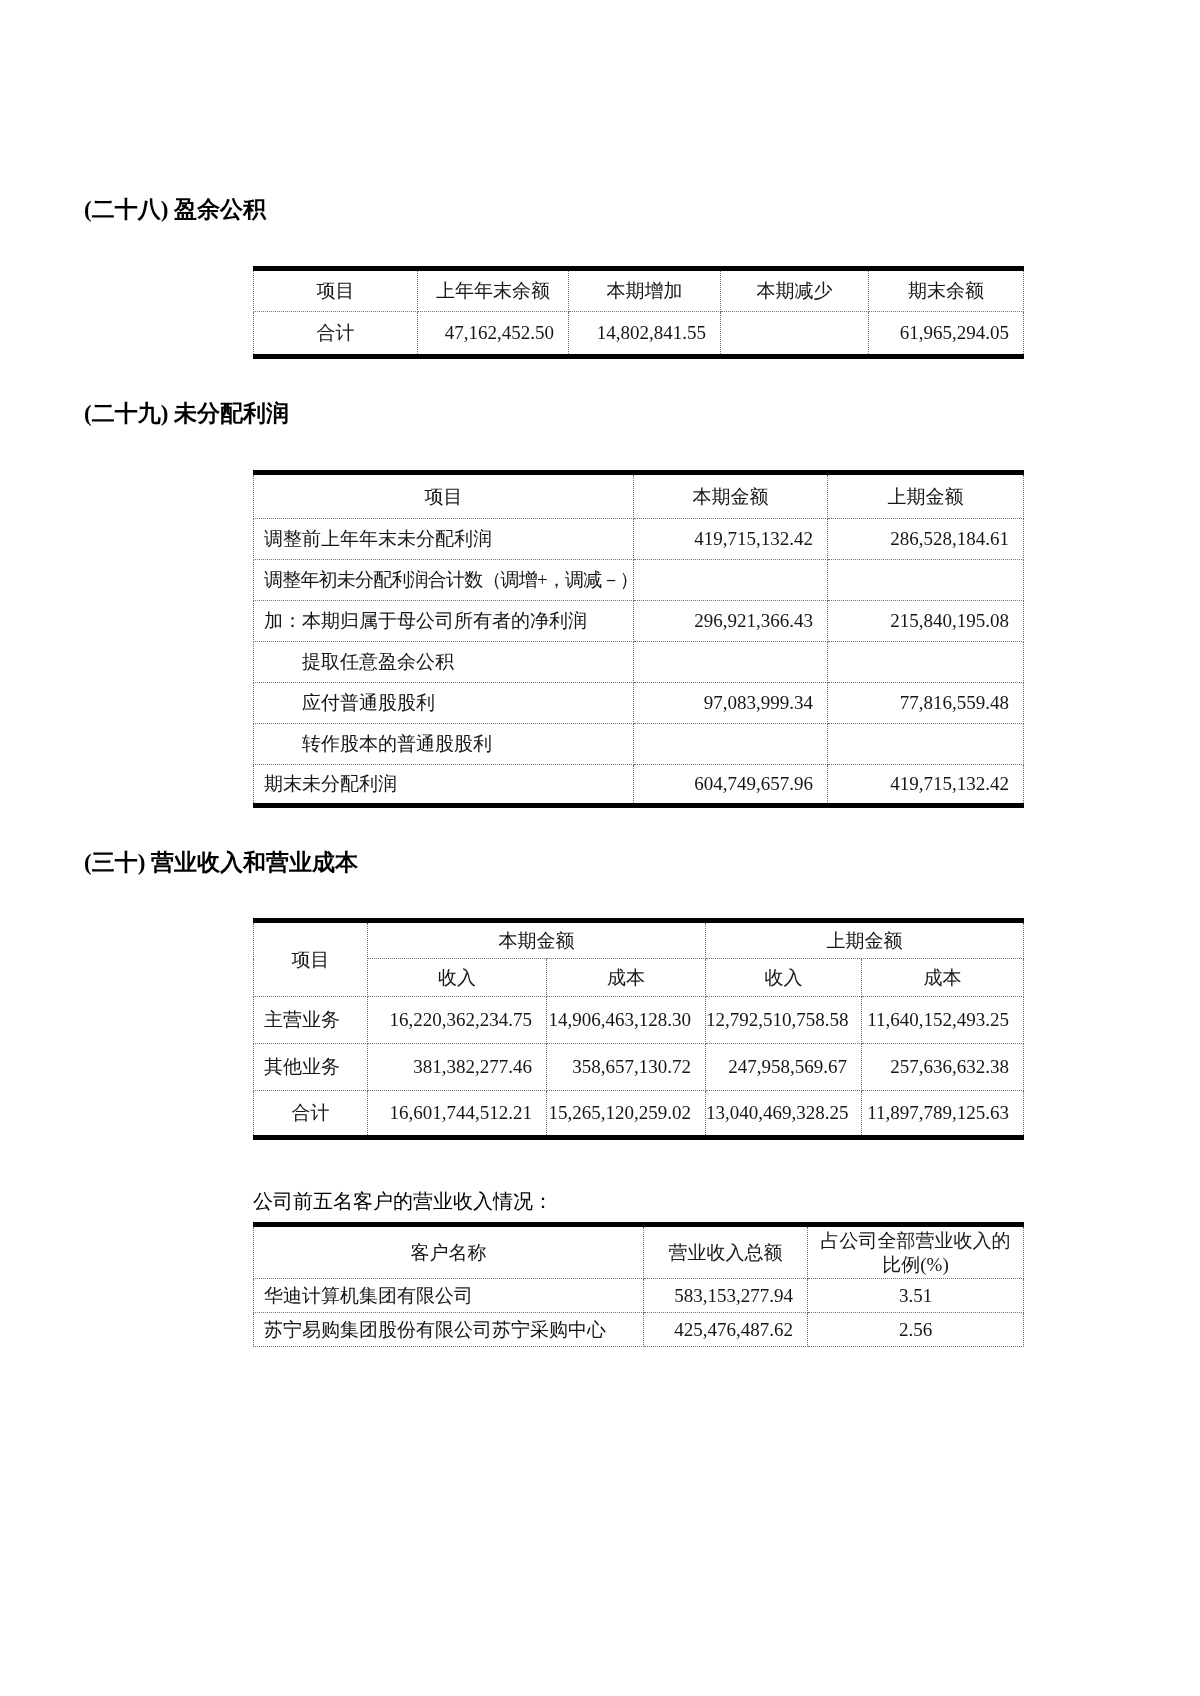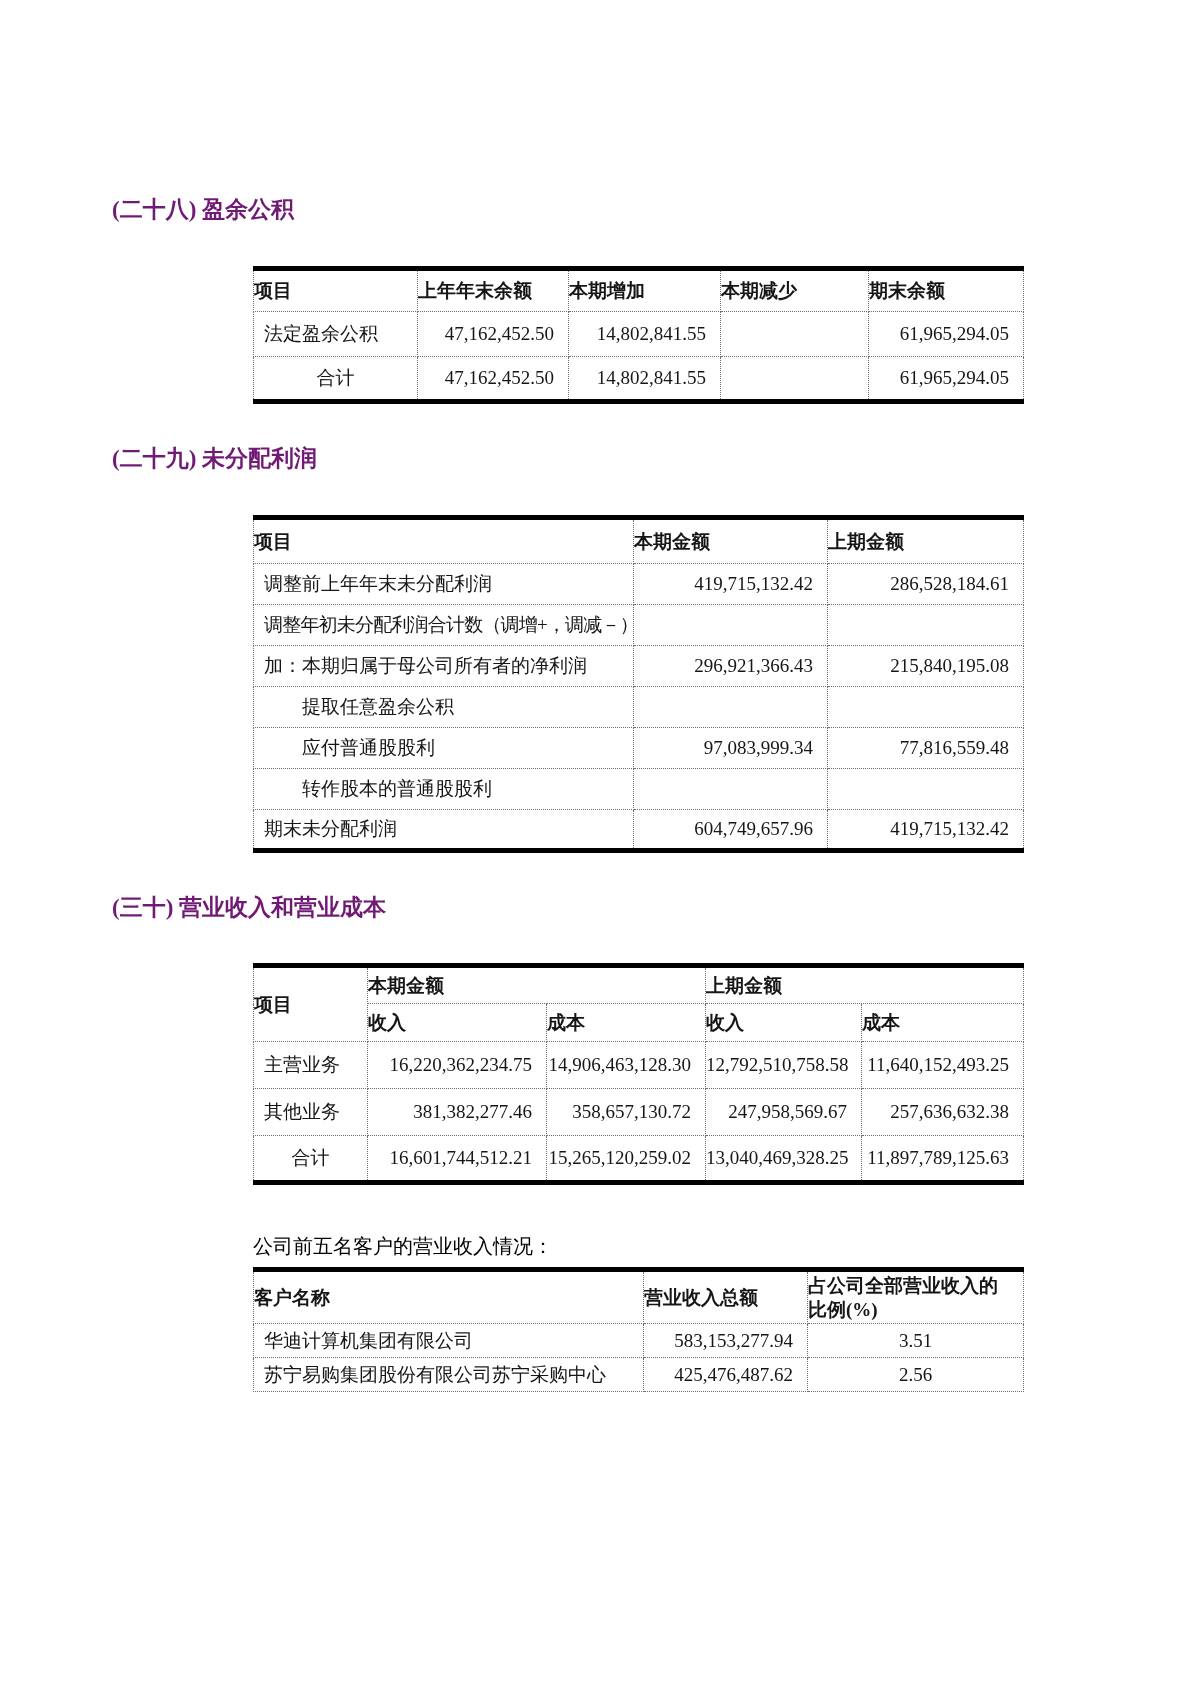--- a/index.html
+++ b/index.html
@@ -5,44 +5,44 @@
   * { margin:0; padding:0; box-sizing:border-box; }
   html,body { background:#ffffff; }
   body {
     width:1200px; height:1696px;
     font-family:"Liberation Serif","DejaVu Serif",serif;
     color:#161616;
   }
   .page { position:relative; width:1200px; height:1696px; overflow:hidden; background:#ffffff; padding-top:196px; }
 
   .heading {
-    margin-left:112px;
+    margin-left:84px;
     font-size:23px; font-weight:700; line-height:28px;
-    white-space:nowrap; color:#701a75;
+    white-space:nowrap; color:#000000;
   }
   .h29 { margin-top:41px; }
   .h30 { margin-top:41px; }
 
   table.tbl {
     table-layout:fixed; border-collapse:collapse;
     margin-left:253px; width:770px;
     border-top:5px solid #000; border-bottom:5px solid #000;
     font-size:19px;
   }
   table.t1 { margin-top:42px; }
   table.t2 { margin-top:42px; }
   table.t3 { margin-top:41px; }
   table.t4 { margin-top:8px; border-bottom:none; }
 
   .tbl th, .tbl td {
     border:1px dotted #6f6f6f;
     font-weight:400; vertical-align:middle;
     white-space:nowrap; overflow:visible;
   }
-  .tbl th { text-align:left;font-weight:bold; }
+  .tbl th { text-align:center; }
 
   .t1 tr.hdr th { height:43px; }
   .t1 td { height:45px; }
   .t2 tr.hdr th { height:46px; }
   .t2 td { height:41px; }
   .t3 tr.hdr th { height:38px; }
   .t3 td { height:47px; }
   .t4 tr.hdr th { height:54px; }
   .t4 td { height:34px; }
   .t4 td { border-bottom:1px dotted #6f6f6f; }
@@ -75,27 +75,20 @@
     </colgroup>
     <tbody>
       <tr class="hdr">
         <th>项目</th>
         <th>上年年末余额</th>
         <th>本期增加</th>
         <th>本期减少</th>
         <th>期末余额</th>
       </tr>
       <tr>
-        <td class="lbl">法定盈余公积</td>
-        <td class="num">47,162,452.50</td>
-        <td class="num">14,802,841.55</td>
-        <td class="num"></td>
-        <td class="num">61,965,294.05</td>
-      </tr>
-      <tr>
         <td class="lbl-ctr">合计</td>
         <td class="num">47,162,452.50</td>
         <td class="num">14,802,841.55</td>
         <td class="num"></td>
         <td class="num">61,965,294.05</td>
       </tr>
     </tbody>
   </table>
 
   <div class="heading h29">(二十九) 未分配利润</div>

